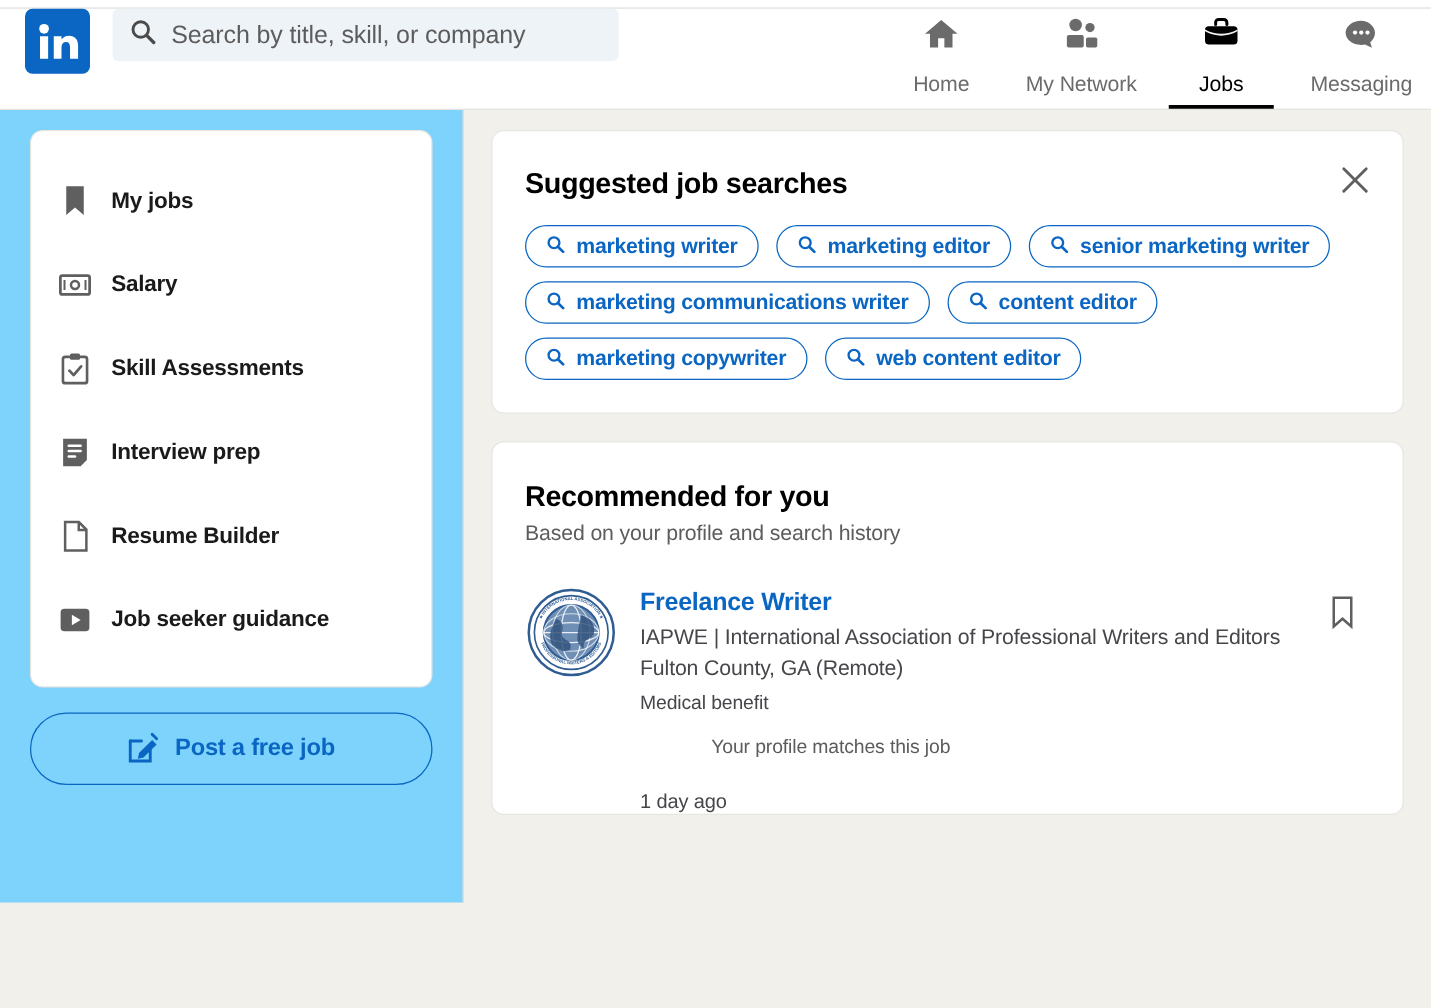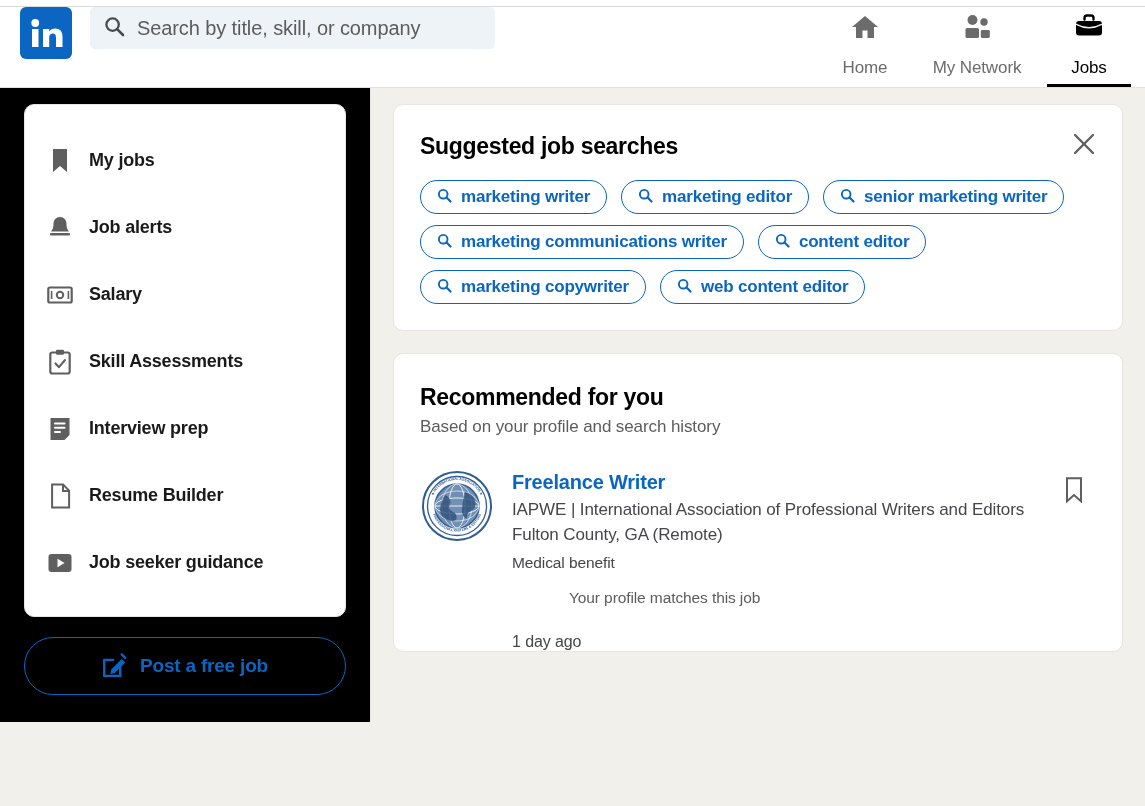--- a/index.html
+++ b/index.html
@@ -106,21 +106,21 @@
     height: 718px;
     align-items: flex-start;
   }
 
   .left-col {
     width: 371px;
     flex: 0 0 371px;
     padding: 16px 24px 0 24px;
     height: 634px;
     border-right: 1px solid #e4e3df;
-    background: #000000;
+    background: #7dd3fc;
   }
 
   .card {
     background: #ffffff;
     border: 1px solid #e6e5e1;
     border-radius: 10px;
   }
 
   
   .side-card { padding: 22px 0 20px 0; }
@@ -363,48 +363,50 @@
       <span>
         <svg width="32" height="28" viewBox="0 0 32 28" aria-hidden="true">
           <path d="M11.5 6.5 V5 a2.5 2.5 0 0 1 2.5-2.5 h4 A2.5 2.5 0 0 1 20.5 5 v1.5" fill="none" stroke="#000000" stroke-width="2.4" stroke-linecap="round"></path>
           <rect x="3" y="8" width="26" height="14.5" rx="3" fill="#000000"></rect>
           <path d="M3 12 q13 7 26 0 v-1.5 q-13 7 -26 0 z" fill="#ffffff" opacity="0.95"></path>
         </svg>
       </span>
       <span class="nav-label">Jobs</span>
     </div>
 
+    <div class="nav-item">
+      <span>
+        <svg width="30" height="28" viewBox="0 0 30 28" aria-hidden="true">
+          <path d="M15 3.5 C7.8 3.5 2.5 8 2.5 13.2 c0 5.2 5.3 9.7 12.5 9.7 1 0 2-.1 3-.3 l5.5 2.6 -1.3-4.4 c2.3-1.9 3.8-4.6 3.8-7.6 C26 8 20.7 3.5 15 3.5z" fill="#6b6b6b"></path>
+          <circle cx="10" cy="13" r="1.7" fill="#ffffff"></circle>
+          <circle cx="15" cy="13" r="1.7" fill="#ffffff"></circle>
+          <circle cx="20" cy="13" r="1.7" fill="#ffffff"></circle>
+        </svg>
+      </span>
+      <span class="nav-label">Messaging</span>
+    </div>
 
   </nav>
 </header>
 
 <div class="page">
 
   <aside class="left-col">
 
     <div class="card side-card">
 
       <div class="side-item">
         <span class="side-ico">
           <svg width="20" height="26" viewBox="0 0 20 26" aria-hidden="true">
             <path d="M3 1 h14 v23 l-7-6 -7 6 z" fill="#5f5f5f"></path>
           </svg>
         </span>
         <span class="side-label">My jobs</span>
       </div>
 
-      <div class="side-item">
-        <span class="side-ico">
-          <svg width="24" height="26" viewBox="0 0 24 26" aria-hidden="true">
-            <path d="M12 2 c-4 0-6.5 3-6.5 7 0 4.5-1.5 6-2.5 7.5 h18 c-1-1.5-2.5-3-2.5-7.5 0-4-2.5-7-6.5-7z" fill="#5f5f5f"></path>
-            <rect x="2" y="18" width="20" height="2.4" rx="1.2" fill="#5f5f5f"></rect>
-          </svg>
-        </span>
-        <span class="side-label">Job alerts</span>
-      </div>
 
       <div class="side-item">
         <span class="side-ico">
           <svg width="26" height="20" viewBox="0 0 26 20" aria-hidden="true">
             <rect x="1.3" y="2.5" width="23.4" height="15" rx="1.6" fill="none" stroke="#5f5f5f" stroke-width="2.2"></rect>
             <circle cx="13" cy="10" r="3.2" fill="none" stroke="#5f5f5f" stroke-width="2"></circle>
             <line x1="4.6" y1="6" x2="4.6" y2="14" stroke="#5f5f5f" stroke-width="1.6"></line>
             <line x1="21.4" y1="6" x2="21.4" y2="14" stroke="#5f5f5f" stroke-width="1.6"></line>
           </svg>
         </span>

